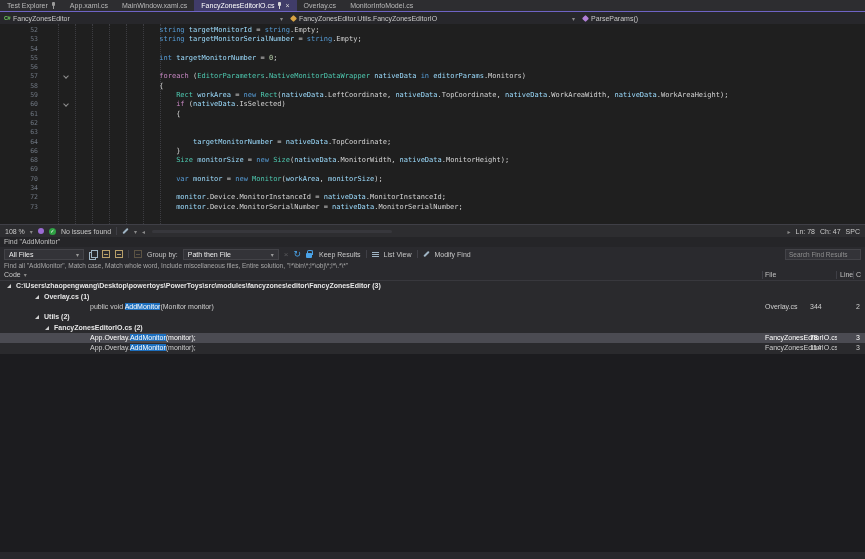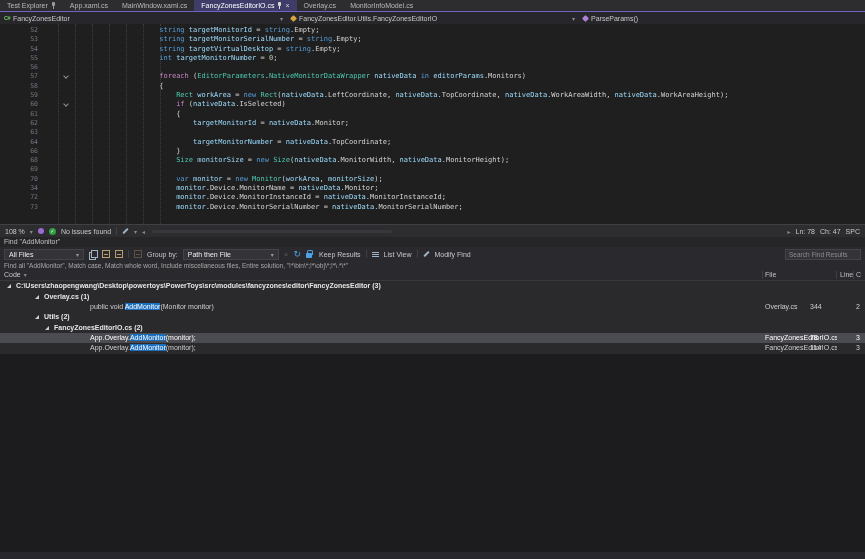--- a/index.html
+++ b/index.html
@@ -152,36 +152,36 @@
   <div class="editor" id="editor">
       <div class="guide" style="left: 58px;"></div>
       <div class="guide" style="left: 75px;"></div>
       <div class="guide" style="left: 92px;"></div>
       <div class="guide" style="left: 109px;"></div>
       <div class="guide" style="left: 126px;"></div>
       <div class="guide" style="left: 143px;"></div>
       <div class="guide" style="left: 160px;"></div>
       <div class="cl"><span class="ln">52</span><span class="ct">                    <span class="s-k">string</span><span class="s-d"> </span><span class="s-v">targetMonitorId</span><span class="s-d"> = </span><span class="s-k">string</span><span class="s-d">.Empty;</span></span></div>
       <div class="cl"><span class="ln">53</span><span class="ct">                    <span class="s-k">string</span><span class="s-d"> </span><span class="s-v">targetMonitorSerialNumber</span><span class="s-d"> = </span><span class="s-k">string</span><span class="s-d">.Empty;</span></span></div>
-      <div class="cl"><span class="ln">54</span><span class="ct">                    <span class="s-k">string</span><span class="s-d"> </span><span class="s-v">targetVirtualDesktop</span><span class="s-d"> = </span><span class="s-k">string</span><span class="s-d">.Empty;</span></span></div>
+      <div class="cl"><span class="ln">54</span></div>
       <div class="cl"><span class="ln">55</span><span class="ct">                    <span class="s-k">int</span><span class="s-d"> </span><span class="s-v">targetMonitorNumber</span><span class="s-d"> = </span><span class="s-n">0</span><span class="s-d">;</span></span></div>
       <div class="cl"><span class="ln">56</span><span class="ct"></span></div>
       <div class="cl"><span class="ln">57</span><span class="fold"></span><span class="ct">                    <span class="s-c">foreach</span><span class="s-d"> (</span><span class="s-t">EditorParameters</span><span class="s-d">.</span><span class="s-t">NativeMonitorDataWrapper</span><span class="s-d"> </span><span class="s-v">nativeData</span><span class="s-d"> </span><span class="s-k">in</span><span class="s-d"> </span><span class="s-v">editorParams</span><span class="s-d">.Monitors)</span></span></div>
       <div class="cl"><span class="ln">58</span><span class="ct">                    <span class="s-d">{</span></span></div>
       <div class="cl"><span class="ln">59</span><span class="ct">                        <span class="s-t">Rect</span><span class="s-d"> </span><span class="s-v">workArea</span><span class="s-d"> = </span><span class="s-k">new</span><span class="s-d"> </span><span class="s-t">Rect</span><span class="s-d">(</span><span class="s-v">nativeData</span><span class="s-d">.LeftCoordinate, </span><span class="s-v">nativeData</span><span class="s-d">.TopCoordinate, </span><span class="s-v">nativeData</span><span class="s-d">.WorkAreaWidth, </span><span class="s-v">nativeData</span><span class="s-d">.WorkAreaHeight);</span></span></div>
       <div class="cl"><span class="ln">60</span><span class="fold"></span><span class="ct">                        <span class="s-c">if</span><span class="s-d"> (</span><span class="s-v">nativeData</span><span class="s-d">.IsSelected)</span></span></div>
       <div class="cl"><span class="ln">61</span><span class="ct">                        <span class="s-d">{</span></span></div>
-      <div class="cl"><span class="ln">62</span><span class="ct">                            <span class="s-v">targetMonitorId</span><span class="s-d"> = </span><span class="s-v">nativeData</span><span class="s-d">.Monitor;</span></span></div>
+      <div class="cl"><span class="ln">62</span></div>
       <div class="cl"><span class="ln">63</span></div>
       <div class="cl"><span class="ln">64</span><span class="ct">                            <span class="s-v">targetMonitorNumber</span><span class="s-d"> = </span><span class="s-v">nativeData</span><span class="s-d">.TopCoordinate;</span></span></div>
       <div class="cl"><span class="ln">66</span><span class="ct">                        <span class="s-d">}</span></span></div>
       <div class="cl"><span class="ln">68</span><span class="ct">                        <span class="s-t">Size</span><span class="s-d"> </span><span class="s-v">monitorSize</span><span class="s-d"> = </span><span class="s-k">new</span><span class="s-d"> </span><span class="s-t">Size</span><span class="s-d">(</span><span class="s-v">nativeData</span><span class="s-d">.MonitorWidth, </span><span class="s-v">nativeData</span><span class="s-d">.MonitorHeight);</span></span></div>
       <div class="cl"><span class="ln">69</span><span class="ct"></span></div>
       <div class="cl"><span class="ln">70</span><span class="ct">                        <span class="s-k">var</span><span class="s-d"> </span><span class="s-v">monitor</span><span class="s-d"> = </span><span class="s-k">new</span><span class="s-d"> </span><span class="s-t">Monitor</span><span class="s-d">(</span><span class="s-v">workArea</span><span class="s-d">, </span><span class="s-v">monitorSize</span><span class="s-d">);</span></span></div>
-      <div class="cl"><span class="ln">34</span><span class="ct">                        <span class="s-v">monitor</span><span class="s-d">.Device.MonitorName = </span><span class="s-v">nativeData</span><span class="s-d">.Monitor;</span></span></div>
+      <div class="cl"><span class="ln">34</span></div>
       <div class="cl"><span class="ln">72</span><span class="ct">                        <span class="s-v">monitor</span><span class="s-d">.Device.MonitorInstanceId = </span><span class="s-v">nativeData</span><span class="s-d">.MonitorInstanceId;</span></span></div>
       <div class="cl"><span class="ln">73</span><span class="ct">                        <span class="s-v">monitor</span><span class="s-d">.Device.MonitorSerialNumber = </span><span class="s-v">nativeData</span><span class="s-d">.MonitorSerialNumber;</span></span></div>
     </div>
 
   <div class="edstatus">
     <span class="stat">108 %</span>
     <span class="sb-arrow">▾</span>
     <span class="ico-purple"></span>
     <span class="ico-check">✓</span>
     <span class="stat">No issues found</span>

